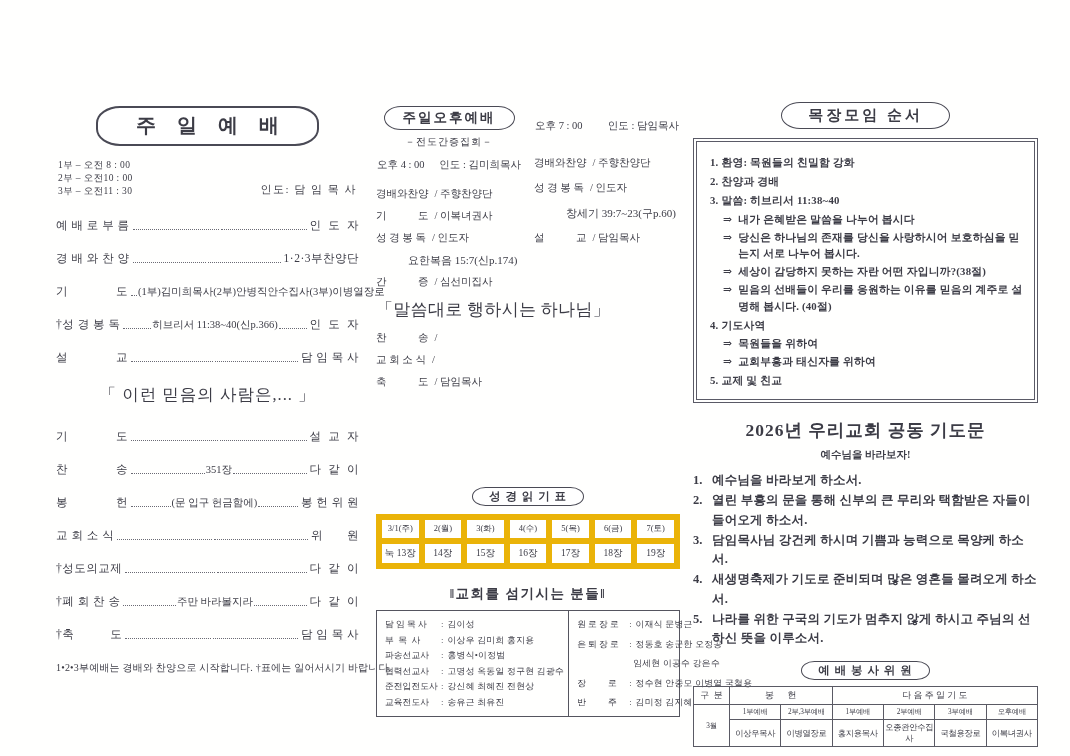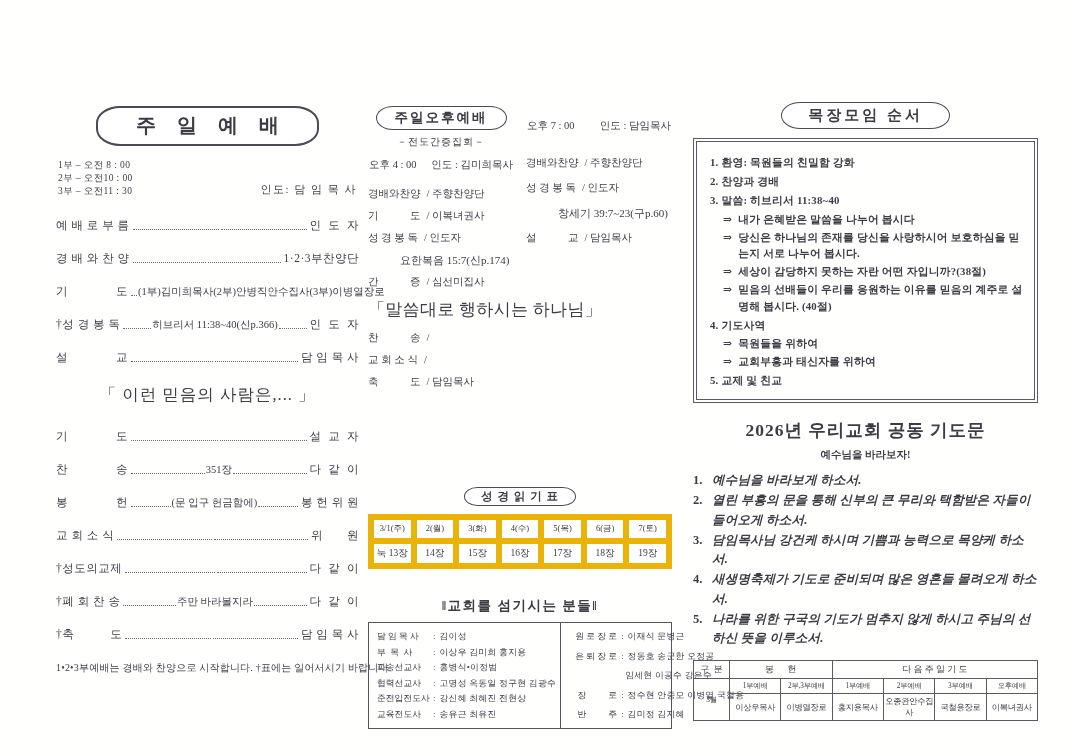--- a/index.html
+++ b/index.html
@@ -1,21 +1,21 @@
 <!DOCTYPE html>
 <html><head>
 <meta charset="utf-8">
 <style>
   * { margin:0; padding:0; box-sizing:border-box; }
   html,body { width:1070px; height:756px; }
   body { background:#ffffff; font-family:"Liberation Serif","DejaVu Serif",serif; color:#3c3c46; position:relative; overflow:hidden; }
   .page { position:absolute; inset:0; background:#fffffe; }
   .col { position:absolute; top:106px; }
   .col-left { left:56px; width:303px; }
-  .col-mid { left:368px; width:304px; }
+  .col-mid { left:376px; width:304px; }
   .col-right { left:693px; width:345px; top:102px; }
 
   .pill-wrap { text-align:center; }
   .pill { display:inline-block; border:2px solid #4a4a55; border-radius:24px / 17px; font-weight:bold; background:#fff; }
   .title-lg { font-size:20px; letter-spacing:8px; padding:4px 30px 5px 38px; }
   .title-md { font-size:13.5px; letter-spacing:2px; padding:2px 18px; border-width:1.5px; }
   .title-mj { font-size:15px; letter-spacing:3px; padding:3px 26px; border-width:1.5px; }
   .title-sm { font-size:11.5px; letter-spacing:1px; padding:1px 16px; border-width:1.5px; }
 
   
@@ -41,48 +41,48 @@
   .subcol-b .mrow { margin-bottom:13px; }
   .mvalue { margin-left:6px; }
   .m-indent { padding-left:32px; font-size:11px; line-height:12px; margin-bottom:10px; white-space:pre; }
   .subcol-b .m-indent { margin-bottom:13px; }
   .m-quote { font-size:17px; margin:1px 0 11px; letter-spacing:0.3px; white-space:pre; }
   .reading { margin-top:88px; }
   .reading table { width:100%; border-collapse:collapse; margin-top:8px; table-layout:fixed; border:1.5px solid #4a4a55; }
   .reading th, .reading td { border:6px solid #eab308; text-align:center; padding:3px 0; }
   .reading th { font-size:8.5px; font-weight:normal; }
   .reading td { font-size:9.5px; }
-  .servants { margin-top:28px; }
+  .servants { margin-top:16px; }
   .sv-title { text-align:center; font-weight:bold; font-size:13.5px; letter-spacing:1.5px; }
   .sv-box { border:1.5px solid #55555f; display:flex; margin-top:7px; }
   .sv-col { padding:8px 4px 8px 8px; font-size:8.8px; }
   .sv-left { flex:0 0 48.5%; }
   .sv-right { flex:1; border-left:1px solid #55555f; }
   .sv-row { display:flex; margin-bottom:5px; line-height:10.5px; }
   .sv-left .sv-row { margin-bottom:5px; }
   .sv-right .sv-row { margin-bottom:9px; }
   .sv-row:last-child { margin-bottom:0; }
   .sv-role { white-space:pre; width:52px; flex:none; }
-  .sv-right .sv-role { width:48px;text-align:right; }
+  .sv-right .sv-role { width:48px; }
   .sv-sep { margin:0 4px; flex:none; }
   .sv-names { white-space:pre; letter-spacing:0.3px; }
 
   
   .mj-box { border:4px double #5a5a66; margin-top:9px; padding:9px 10px 11px 13px; }
   .mj-line { font-size:10.8px; font-weight:bold; line-height:1.5; letter-spacing:0.2px; }
   .mj-num { margin-top:3px; }
   .mj-arrow { display:flex; gap:6px; padding-left:13px; margin-top:2px; }
   .mj-arrow .mj-text { flex:1; }
   .prayer { margin-top:15px; }
   .pr-title { text-align:center; font-size:17.5px; font-weight:bold; letter-spacing:1px; }
   .pr-sub { text-align:center; font-size:10.5px; font-weight:bold; margin-top:6px; }
   .pr-list { margin-top:9px; }
   .pr-item { display:flex; font-size:12.5px; font-weight:bold; line-height:1.58; }
   .pr-no { width:19px; flex:none; }
-  .pr-text { flex:1; letter-spacing:0.2px;font-style:italic; }
+  .pr-text { flex:1; letter-spacing:0.2px; }
   .committee { margin-top:11px; }
   .cm-table { width:100%; border-collapse:collapse; margin-top:6px; border:1.5px solid #4a4a55; table-layout:fixed; }
   .cm-table th, .cm-table td { border:1px solid #5a5a64; text-align:center; font-weight:normal; padding:2px 0; }
   .cm-head th { font-size:9px; white-space:pre; }
   .cm-month { font-size:9.5px; }
   .cm-sub th { font-size:7.3px; letter-spacing:-0.2px; }
   .cm-names td { font-size:8.3px; letter-spacing:-0.3px; }
 </style>
 </head>
 <body>
@@ -374,20 +374,21 @@
             <span class="pr-text">새생명축제가 기도로 준비되며 많은 영혼들 몰려오게 하소서.</span>
           </div>
         <div class="pr-item">
             <span class="pr-no">5.</span>
             <span class="pr-text">나라를 위한 구국의 기도가 멈추지 않게 하시고 주님의 선하신 뜻을 이루소서.</span>
           </div>
       </div>
     </div>
 
     <div class="committee">
+      <div class="pill-wrap"><div class="pill title-sm">예 배 봉 사 위 원</div></div>
       <table class="cm-table">
         <colgroup>
             <col style="width:36px">
             <col>
             <col>
             <col>
             <col>
             <col>
             <col>
           </colgroup>

